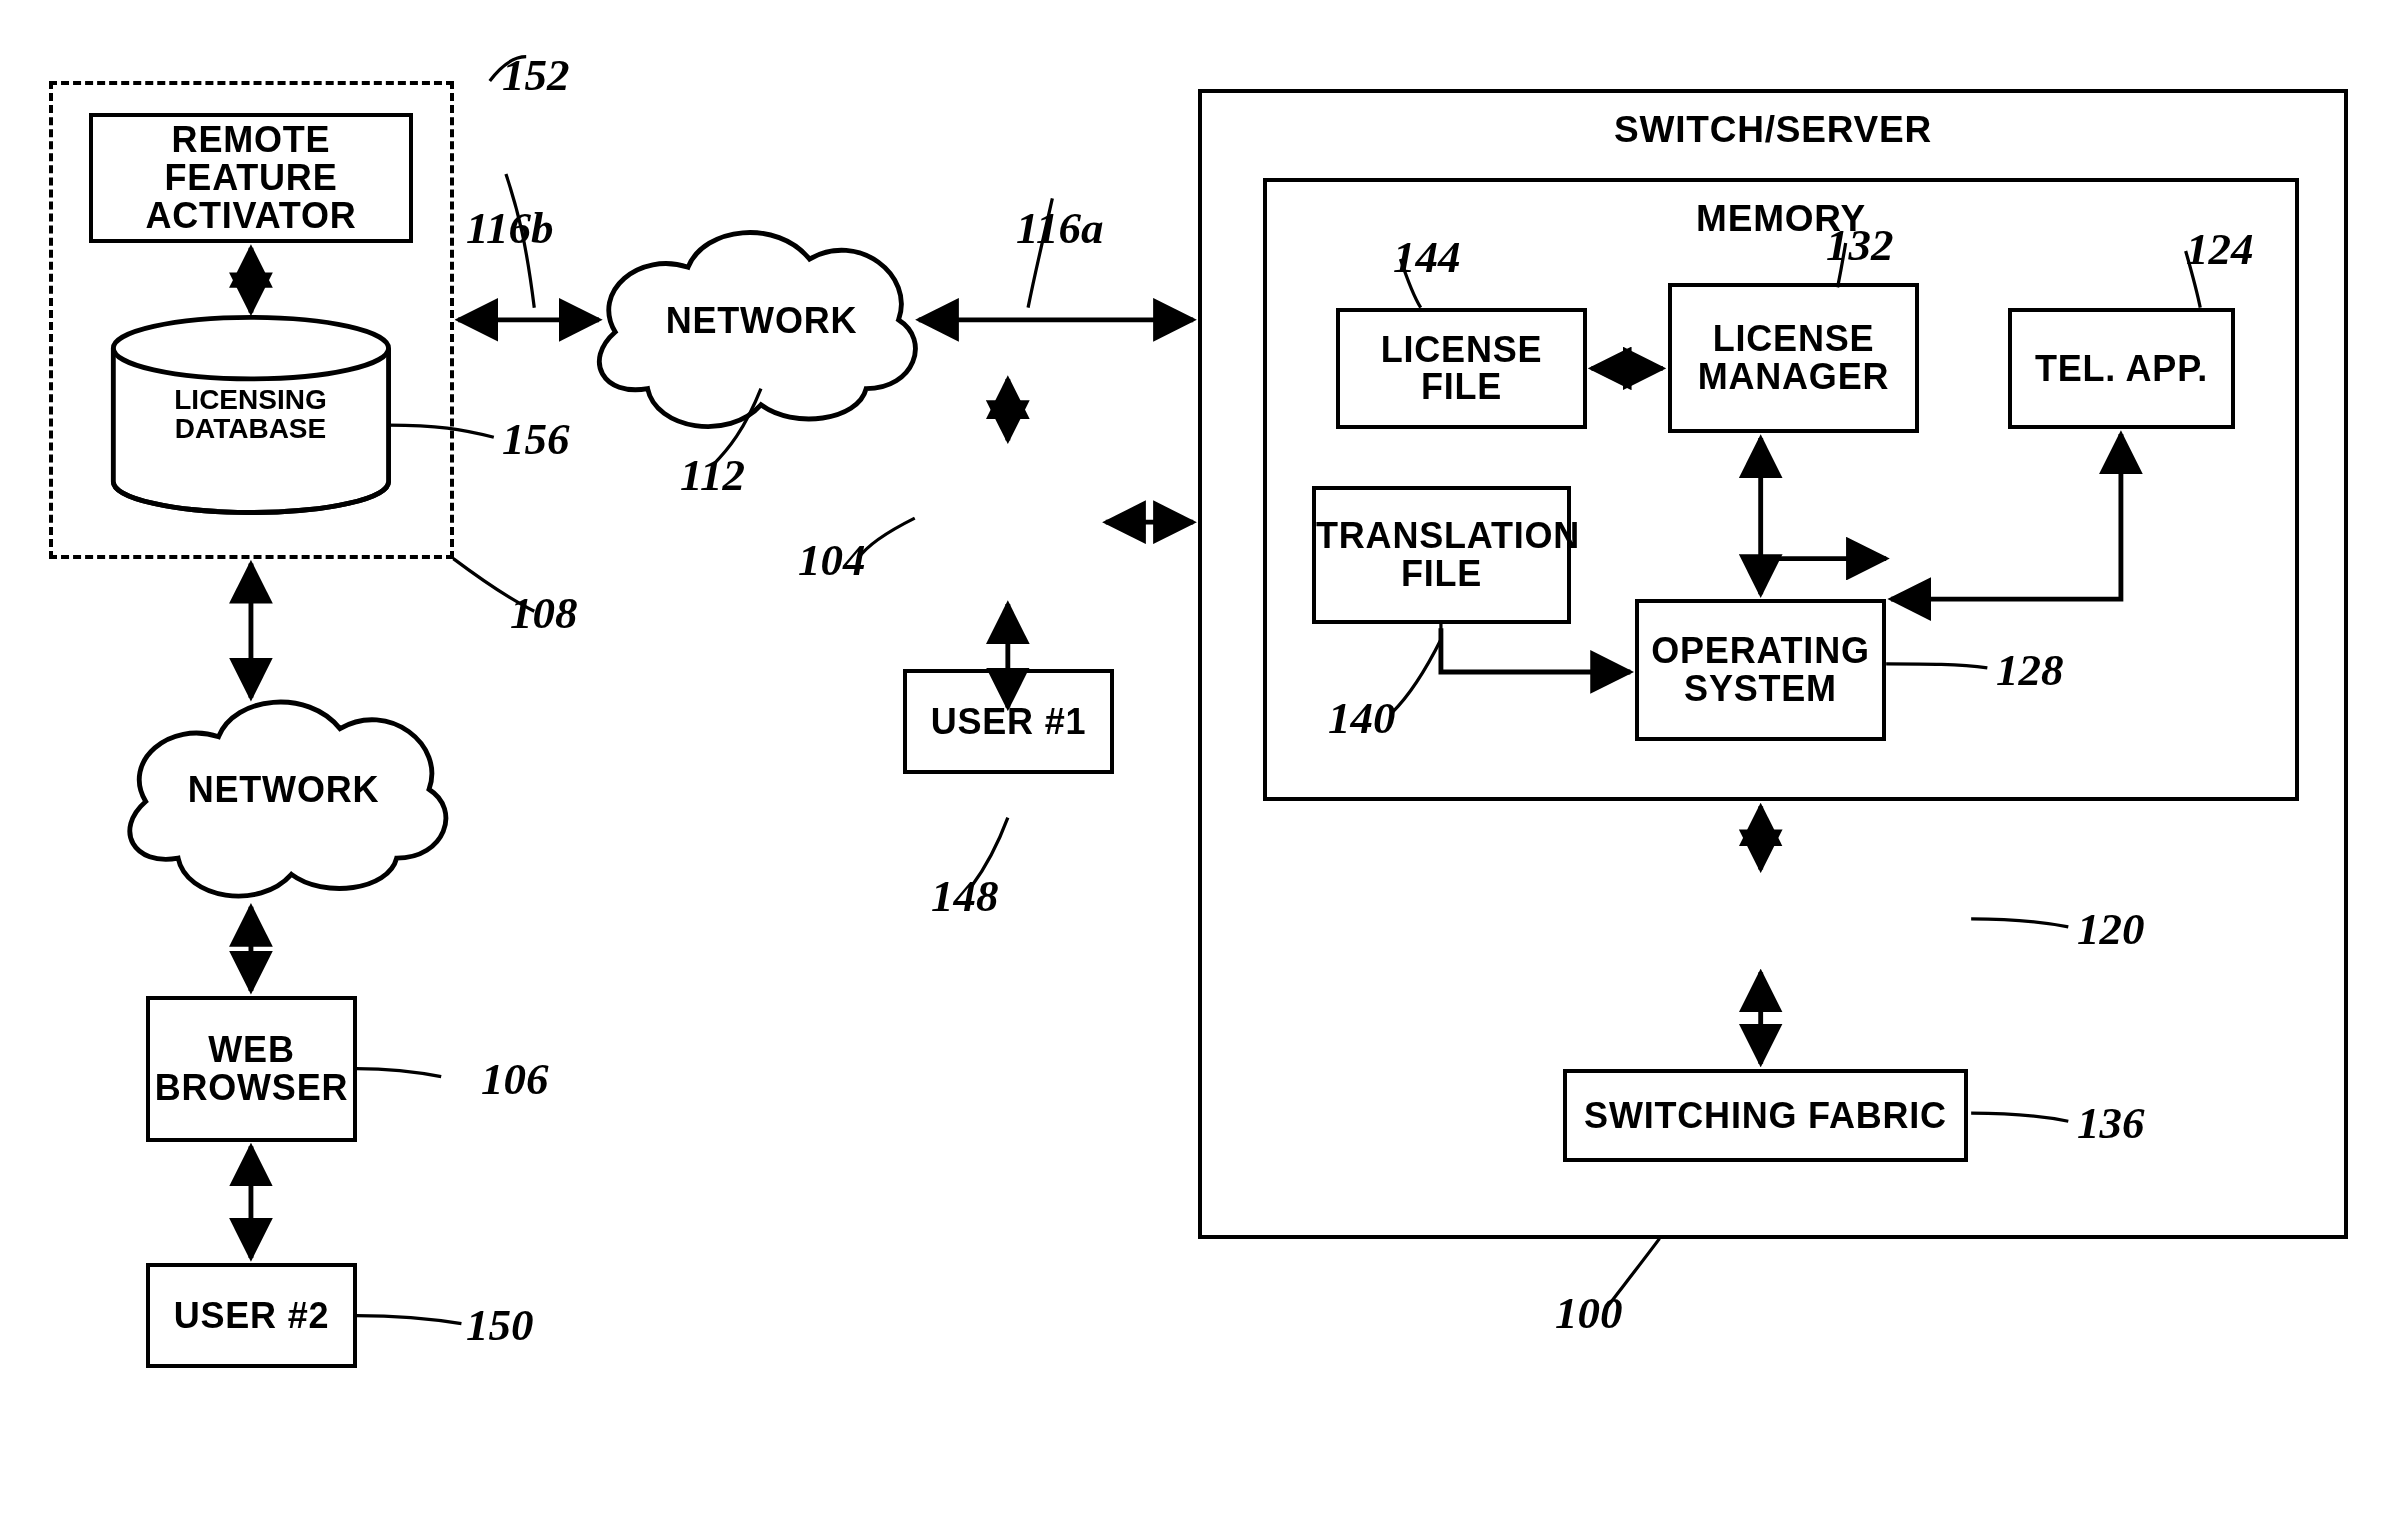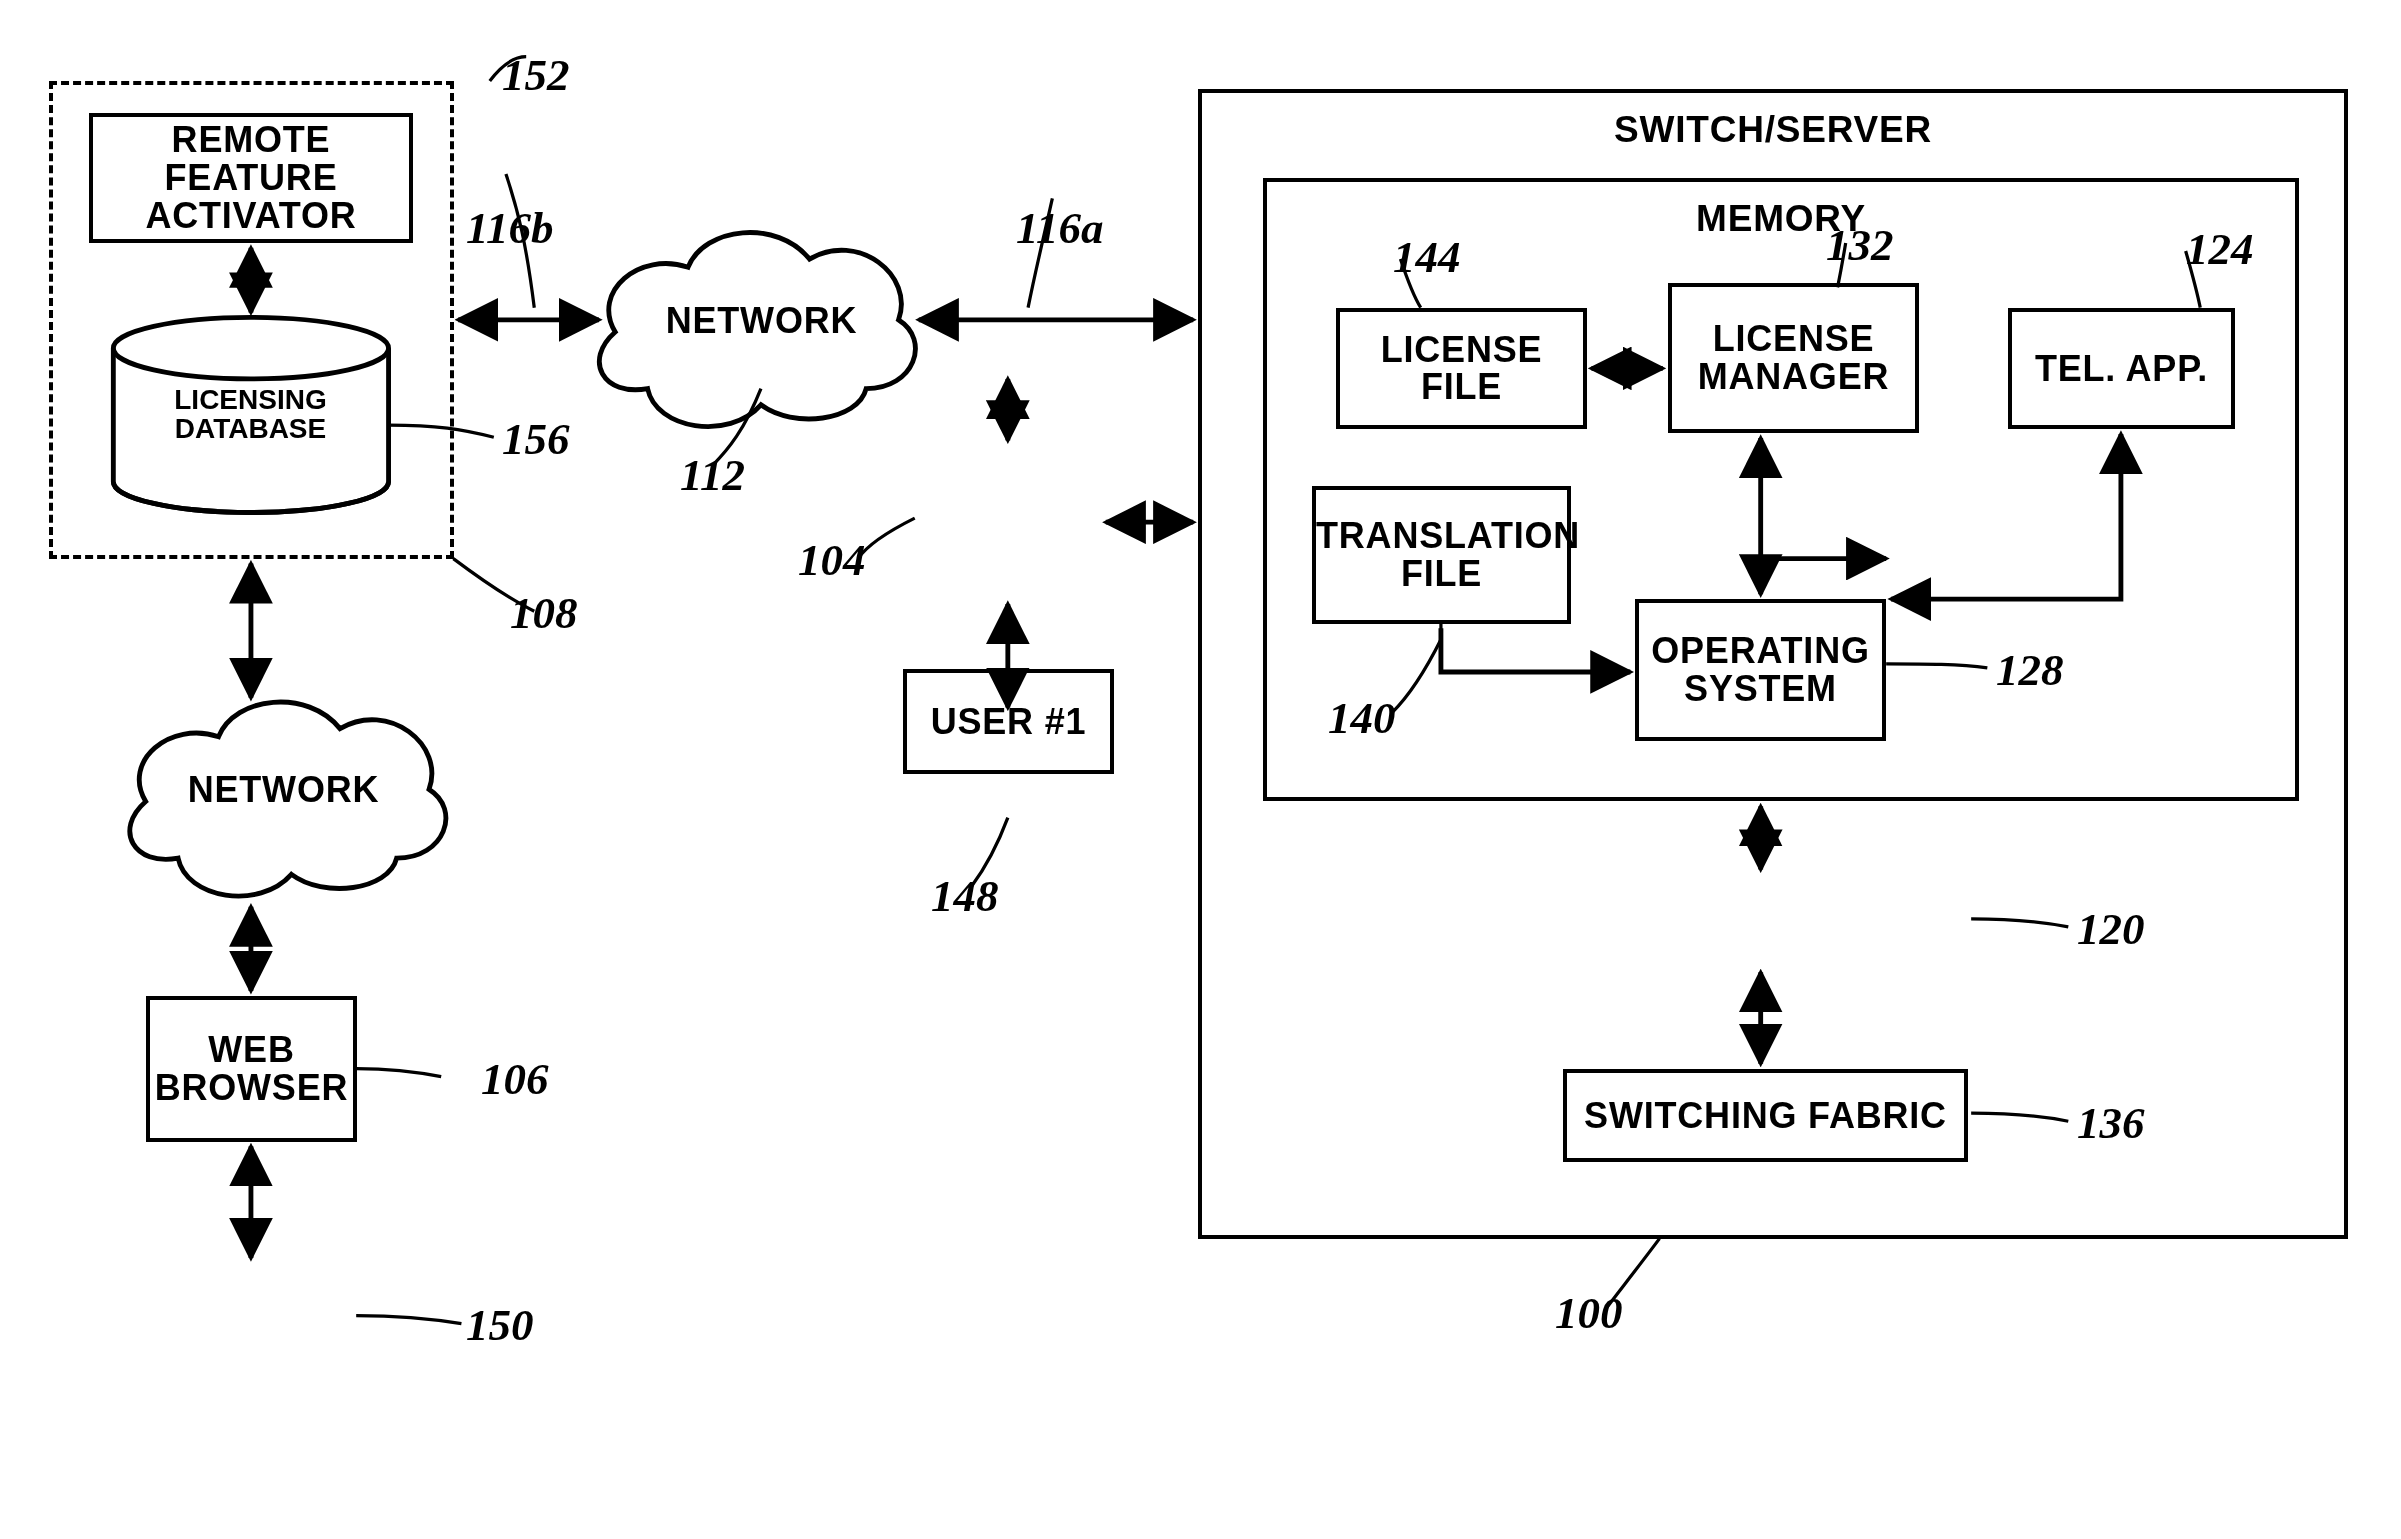--- a/index.html
+++ b/index.html
@@ -111,20 +111,23 @@
 
   <div class="box" style="left:903px; top:669px; width:211px; height:105px;">
     <div class="label">USER #1</div>
   </div>
 
   <div class="box" style="left:146px; top:996px; width:211px; height:146px;">
     <div class="label">WEB
 BROWSER</div>
   </div>
 
+  <div class="box" style="left:146px; top:1263px; width:211px; height:105px;">
+    <div class="label">USER #2</div>
+  </div>
 
   <div class="box" style="left:1198px; top:89px; width:1150px; height:1150px;"></div>
   <div class="title" style="left:1198px; top:109px; width:1150px;">SWITCH/SERVER</div>
 
   <div class="box" style="left:1263px; top:178px; width:1036px; height:623px;"></div>
   <div class="title" style="left:1538px; top:198px; width:486px;">MEMORY</div>
 
   <div class="box" style="left:1336px; top:308px; width:251px; height:121px;">
     <div class="label">LICENSE FILE</div>
   </div>

